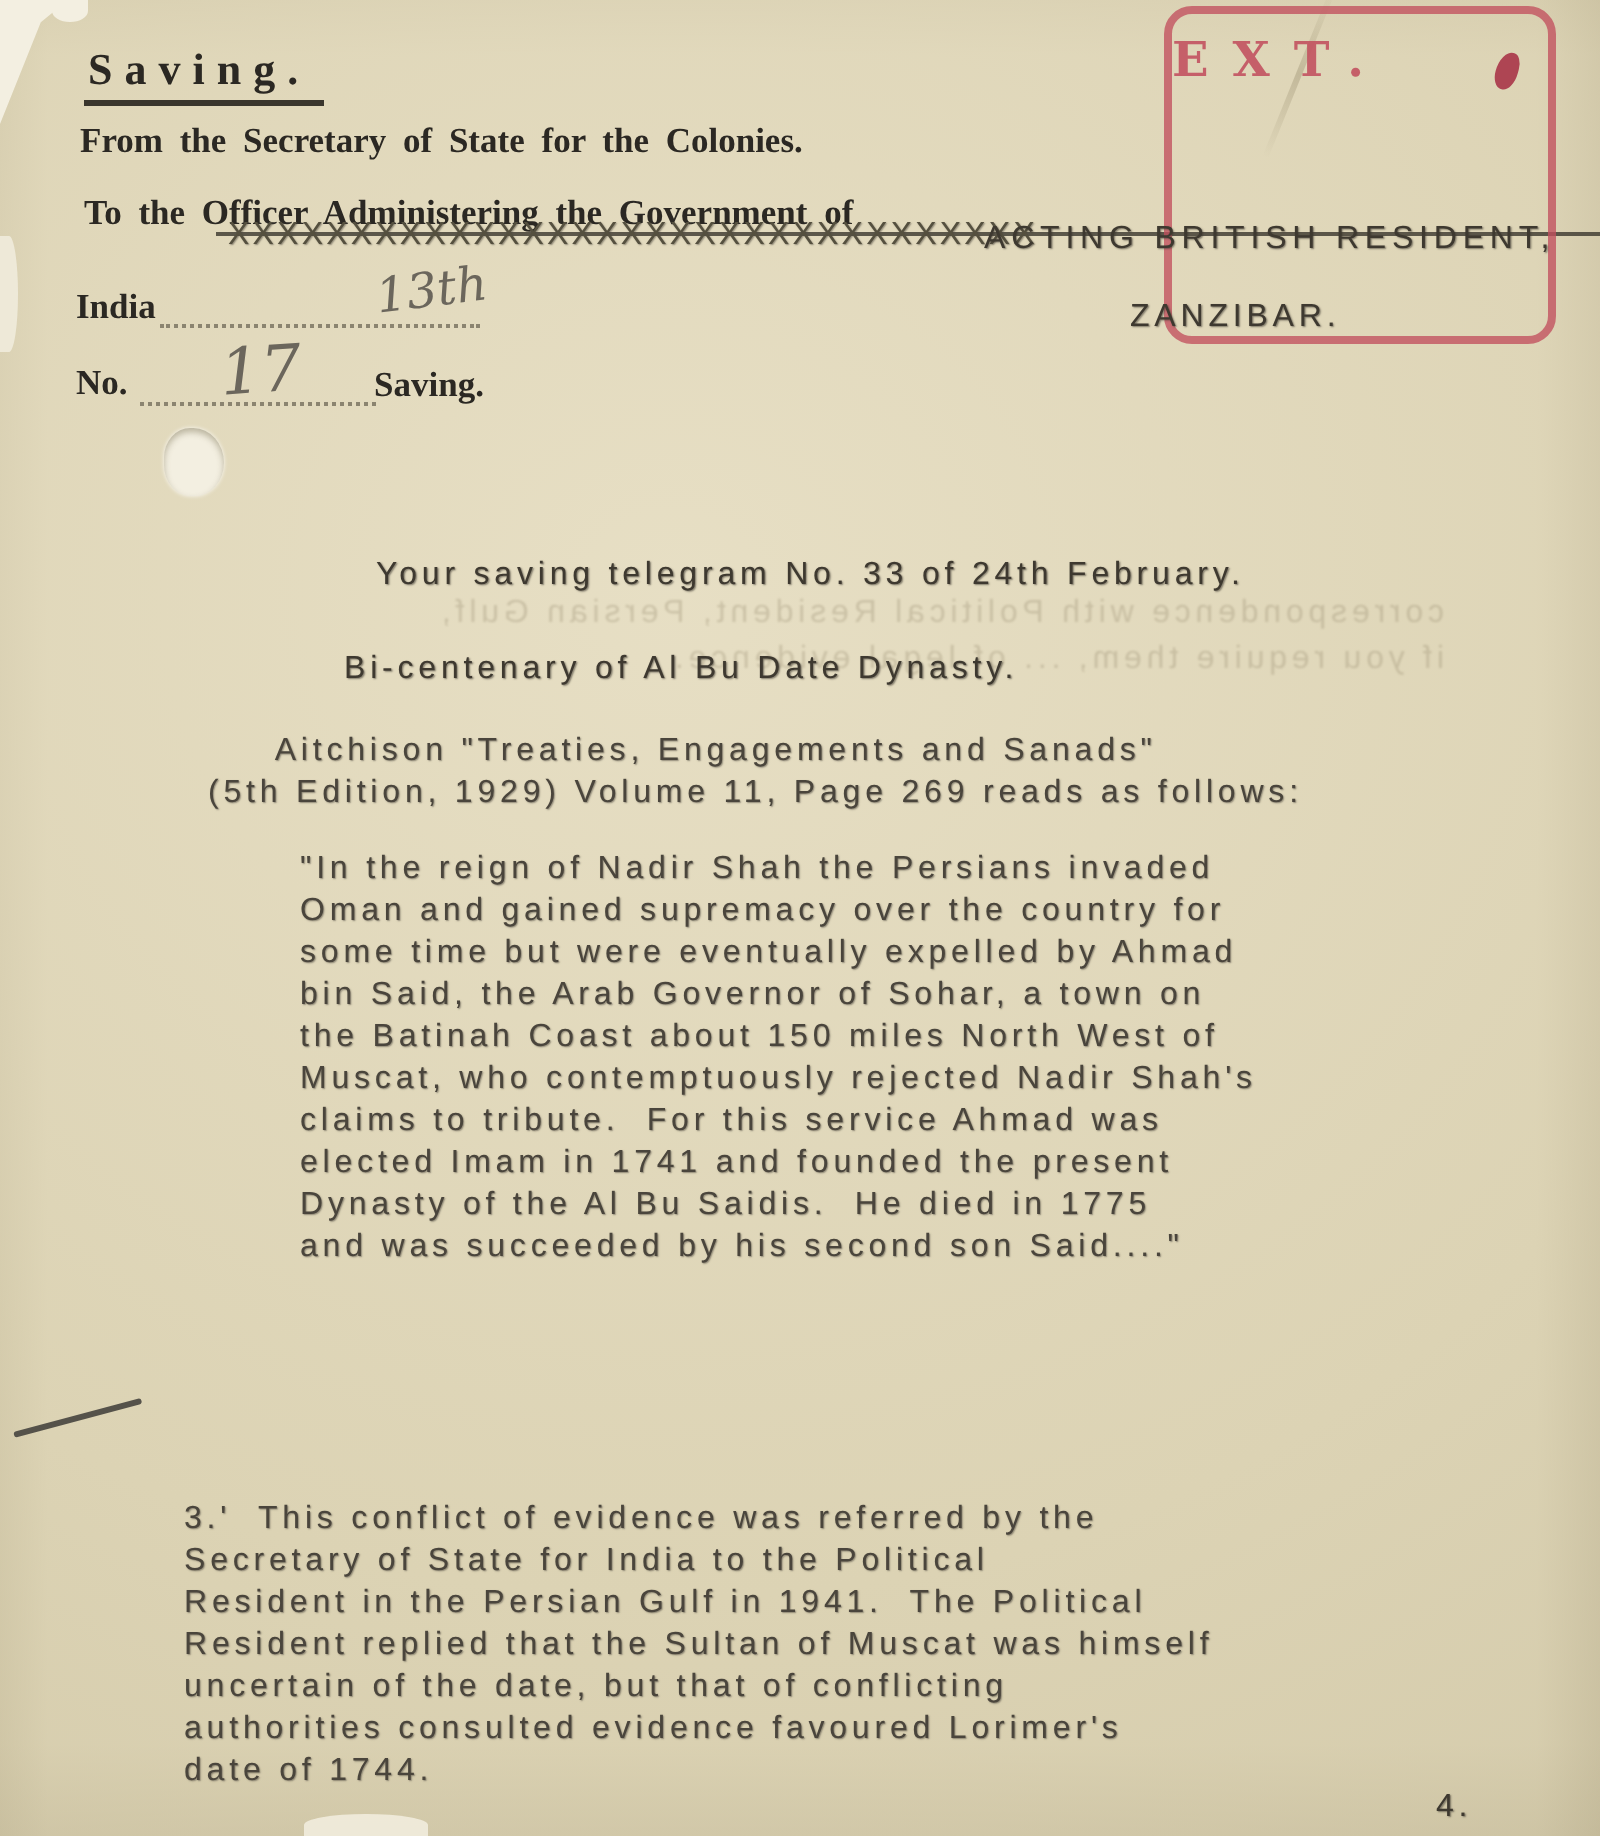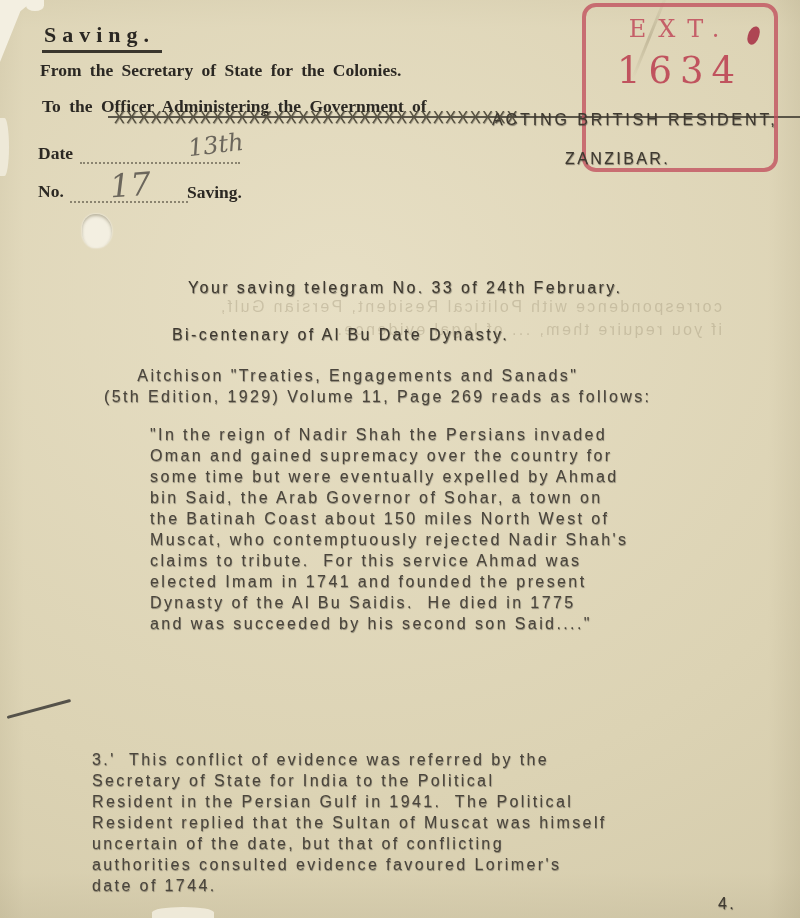--- a/index.html
+++ b/index.html
@@ -24,22 +24,22 @@
          text-shadow:0.5px 0.5px 0.8px rgba(74,69,60,.55);}
   .typed-dark{color:#3e3930;text-shadow:0.6px 0.6px 0.9px rgba(62,57,48,.6);}
   .xrow{letter-spacing:1.6px;color:#55503f;}
   
   .hand{font-family:"DejaVu Serif",serif;font-style:italic;color:#6b665c;}
   
   .ghost{transform:scaleX(-1);opacity:.30;color:#8e8266;line-height:23px;
          text-shadow:none;filter:blur(.4px);}
   
   .stamp{border:4px solid rgba(193,79,93,.78);border-radius:14px;
-         color:rgba(193,79,93,.88);text-align:center;
-         font-family:"DejaVu Serif",serif;font-weight:normal;z-index:1;
+         color:rgba(193,79,93,.88);text-align:left;
+         font-family:"DejaVu Serif",serif;font-weight:bold;z-index:1;
          filter:blur(.2px);}
   .stamp-ext{font-size:24px;letter-spacing:12px;margin-top:8px;}
   .stamp-num{font-size:37px;letter-spacing:8px;margin-top:6px;color:rgba(189,69,84,.9);}
   .stamp-year{position:absolute;left:30px;top:134px;font-size:27px;letter-spacing:5px;color:rgba(193,79,93,.8);}
   .blob{position:absolute;background:rgba(166,44,66,.85);border-radius:60% 40% 55% 45%;}
   
   .white-bit{position:absolute;background:#f3efe1;}
   .hole{border-radius:46% 54% 52% 48%;box-shadow:inset 0 2px 3px rgba(120,110,80,.45), 0 0 2px rgba(255,255,255,.8);}
   .dash{position:absolute;background:#55524a;height:3px;border-radius:2px;}
   .crease{position:absolute;background:linear-gradient(to bottom, rgba(130,118,86,.0), rgba(130,118,86,.3), rgba(130,118,86,0));}
@@ -61,32 +61,31 @@
   <div class="abs rule" style="left:42px;top:50px;width:120px;height:3px;"></div>
 
   <div class="abs h-serif" style="left:42px;top:96px;font-size:17.5px;word-spacing:4px;">To the Officer Administering the Government of</div>
 
   <div class="abs h-serif" style="left:40px;top:60px;font-size:17.5px;word-spacing:4px;">From the Secretary of State for the Colonies.</div>
   <div class="abs rule" style="left:108px;top:116px;width:692px;height:2px;opacity:.8;"></div>
   <div class="abs typed xrow" style="left:114px;top:107px;">XXXXXXXXXXXXXXXXXXXXXXXXXXXXXXXXX</div>
   <div class="abs typed typed-dark over" style="left:492px;top:109px;letter-spacing:2.9px;">ACTING BRITISH RESIDENT,</div>
   <div class="abs typed typed-dark over" style="left:565px;top:132px;margin-top:16px;">ZANZIBAR.</div>
 
-  <div class="abs h-serif" style="left:38px;top:143px;font-size:17.5px;">Date</div>
+  <div class="abs h-serif" style="left:38px;top:143px;font-size:17.5px;">India</div>
   <div class="abs dotline" style="left:80px;top:162px;width:160px;"></div>
   <div class="abs hand" style="left:188px;top:131px;font-size:24px;transform:rotate(-7deg);">13th</div>
 
   <div class="abs h-serif" style="left:38px;top:181px;font-size:17.5px;">No.</div>
   <div class="abs dotline" style="left:70px;top:201px;width:118px;"></div>
   <div class="abs hand" style="left:110px;top:166px;font-size:32px;transform:rotate(-4deg);">17</div>
   <div class="abs h-serif" style="left:187px;top:182px;font-size:17.5px;">Saving.</div>
 
   <div class="abs stamp" style="left:582px;top:3px;width:188px;height:161px;">
     <div class="stamp-ext">EXT.</div>
-    <div class="stamp-num">1634</div>
   </div>
   <div class="blob" style="left:748px;top:26px;width:11px;height:19px;transform:rotate(15deg);z-index:2;"></div>
 
   <div class="abs typed ghost" style="left:100px;top:295px;width:622px;">correspondence with Political Resident, Persian Gulf,
 if you require them, ... of legal evidence.</div>
 
   <div class="abs typed typed-dark" style="left:188px;top:277px;">Your saving telegram No. 33 of 24th February.</div>
 
   <div class="abs typed typed-dark" style="left:172px;top:324px;">Bi-centenary of Al Bu Date Dynasty.</div>
 

